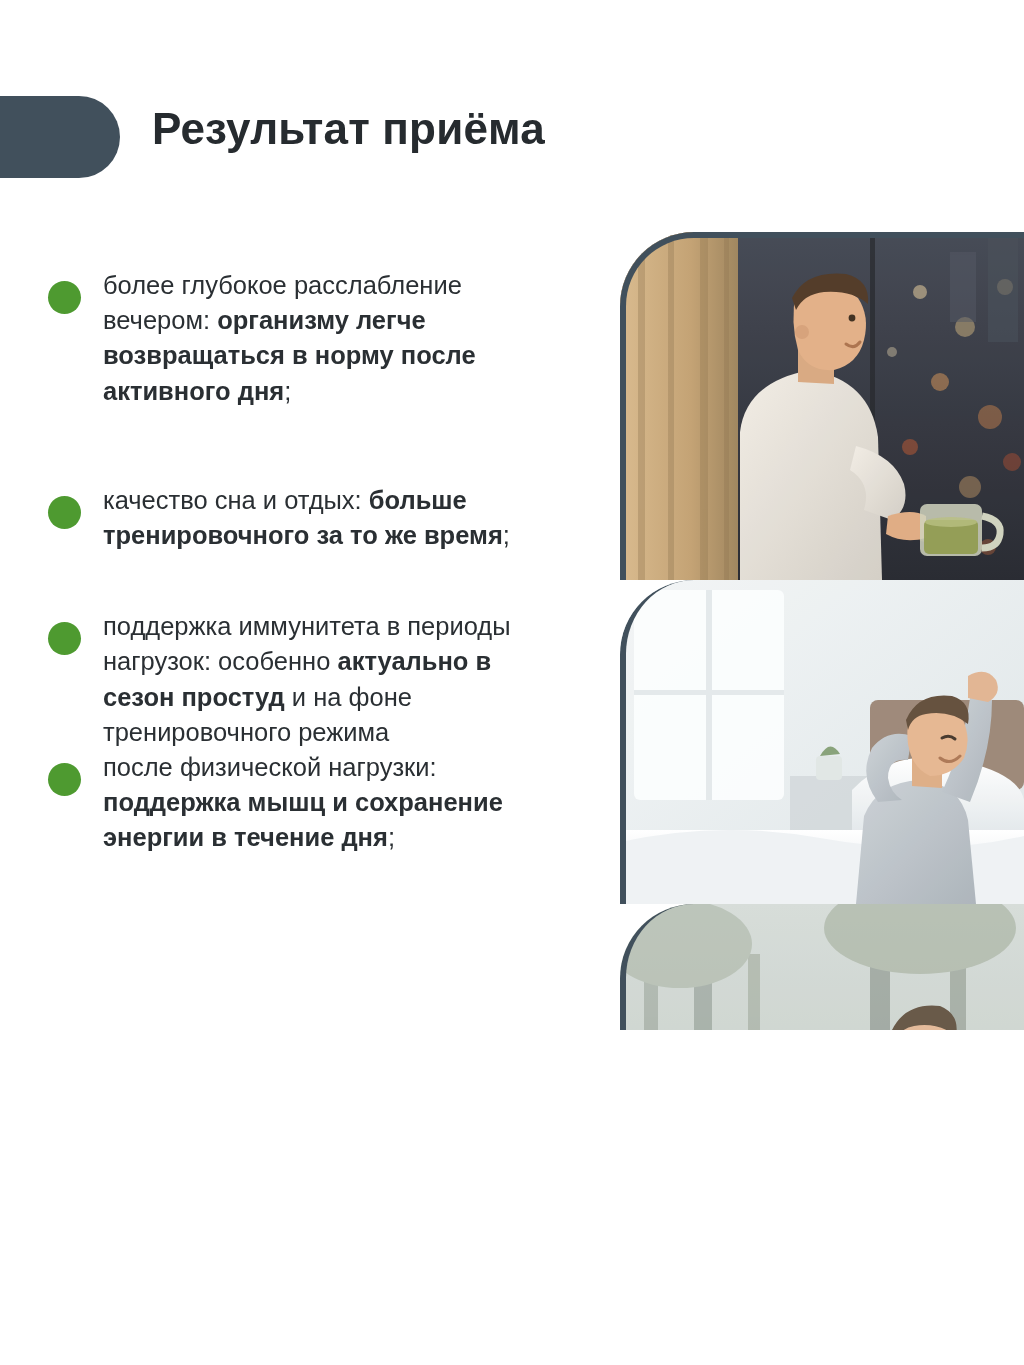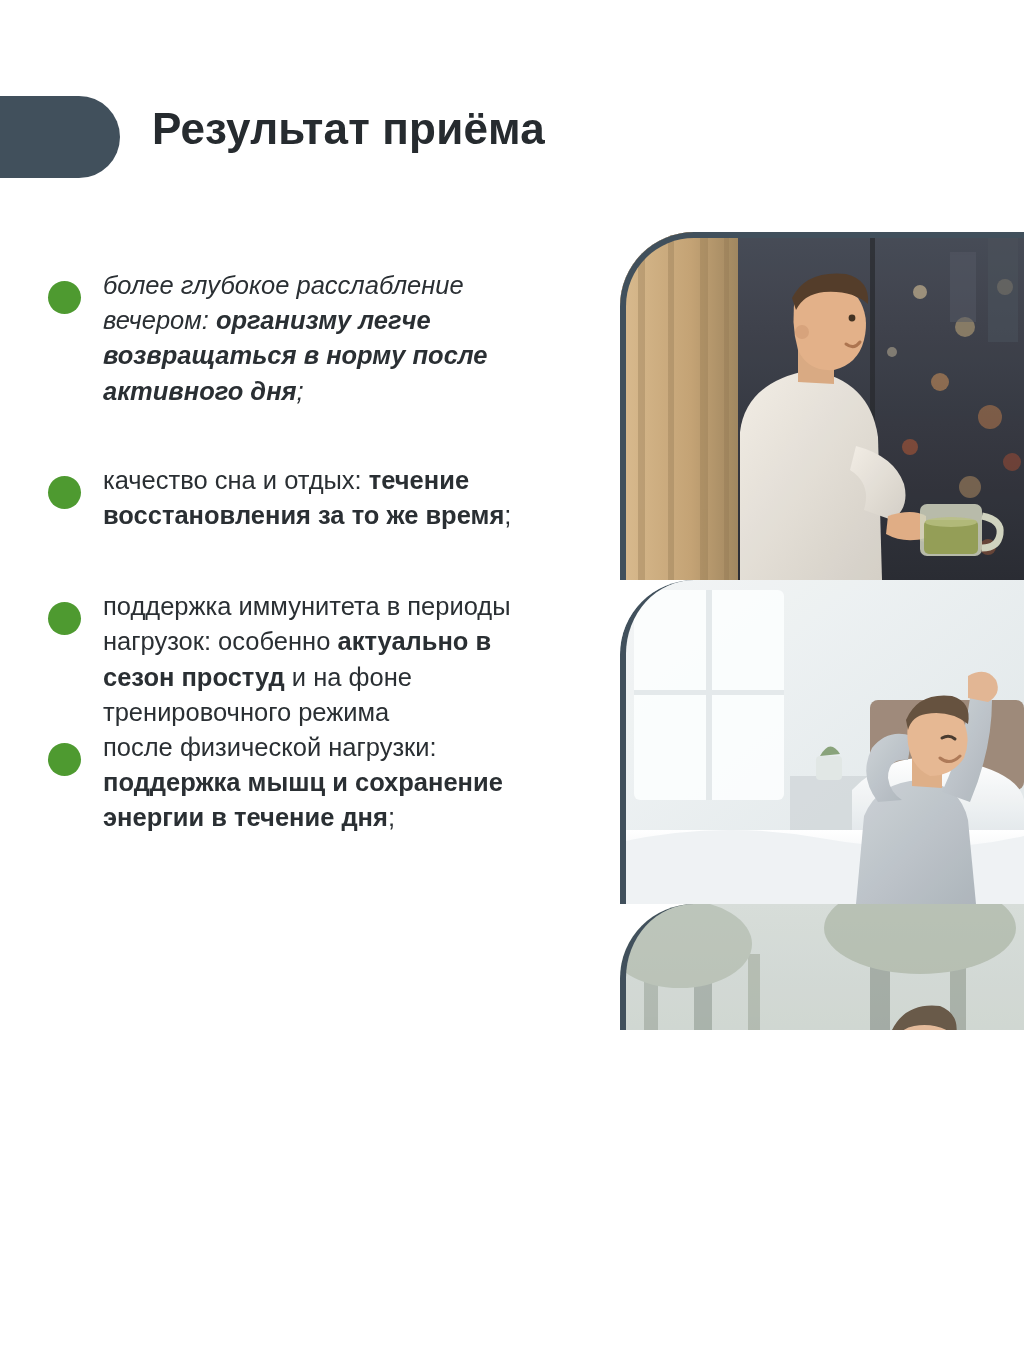--- a/index.html
+++ b/index.html
@@ -69,21 +69,21 @@
   .bullet-text {
     font-size: 25.5px;
     line-height: 1.38;
     color: #2a2f33;
     max-width: 430px;
   }
 
   .bullet-text b { font-weight: bold; }
 
   
-  .item-0 { margin-bottom: 54px; font-style: italic; }
+  .item-0 { margin-bottom: 74px; }
   .item-1 { margin-bottom: 56px; }
   .item-2 { margin-bottom: 56px; }
   .item-3 { margin-bottom: 0; }
 
   
   .photos {
     position: absolute;
     left: 620px;
     top: 232px;
     width: 404px;
@@ -148,21 +148,21 @@
 
   <div class="bullets">
 
     <div class="bullet-item item-0">
       <div class="bullet-dot" style="background: rgb(78, 154, 48);"></div>
       <div class="bullet-text">более глубокое расслабление вечером: <b>организму легче возвращаться в норму после активного дня</b>;</div>
     </div>
 
     <div class="bullet-item item-1">
       <div class="bullet-dot" style="background: rgb(78, 154, 48);"></div>
-      <div class="bullet-text">качество сна и отдых: <b>течение восстановления за то же время</b>;</div>
+      <div class="bullet-text">качество сна и отдых: <b>больше тренировочного за то же время</b>;</div>
     </div>
 
     <div class="bullet-item item-3">
       <div class="bullet-dot" style="background: rgb(78, 154, 48);"></div>
       <div class="bullet-text">поддержка иммунитета в периоды нагрузок: особенно <b>актуально в сезон простуд</b> и на фоне тренировочного режима</div>
     </div>
 
     <div class="bullet-item item-2">
       <div class="bullet-dot" style="background: rgb(78, 154, 48);"></div>
       <div class="bullet-text">после физической нагрузки: <b>поддержка мышц и сохранение энергии в течение дня</b>;</div>

